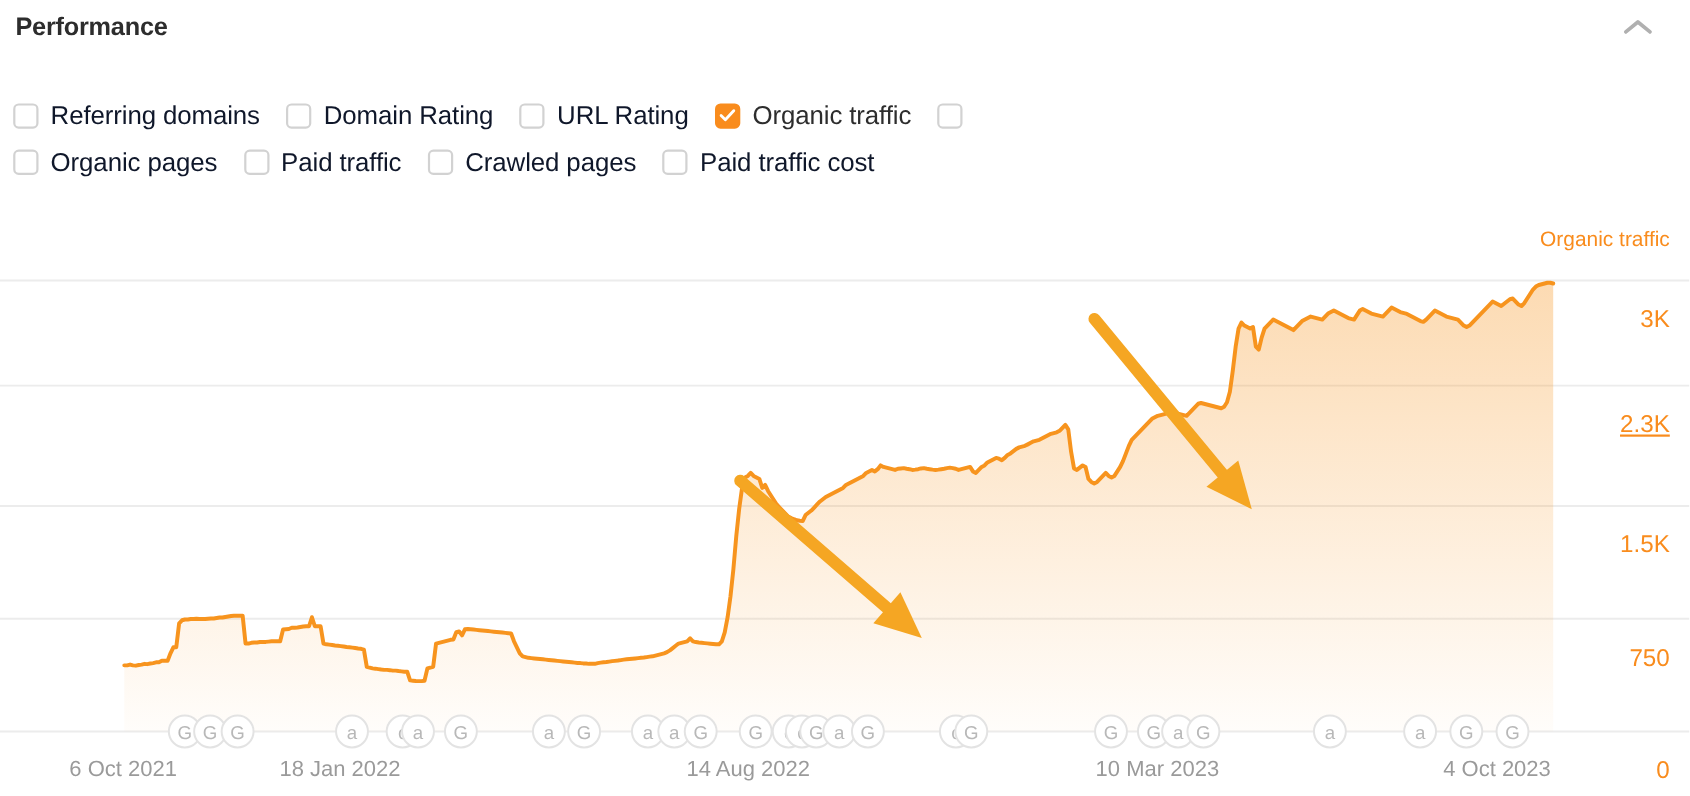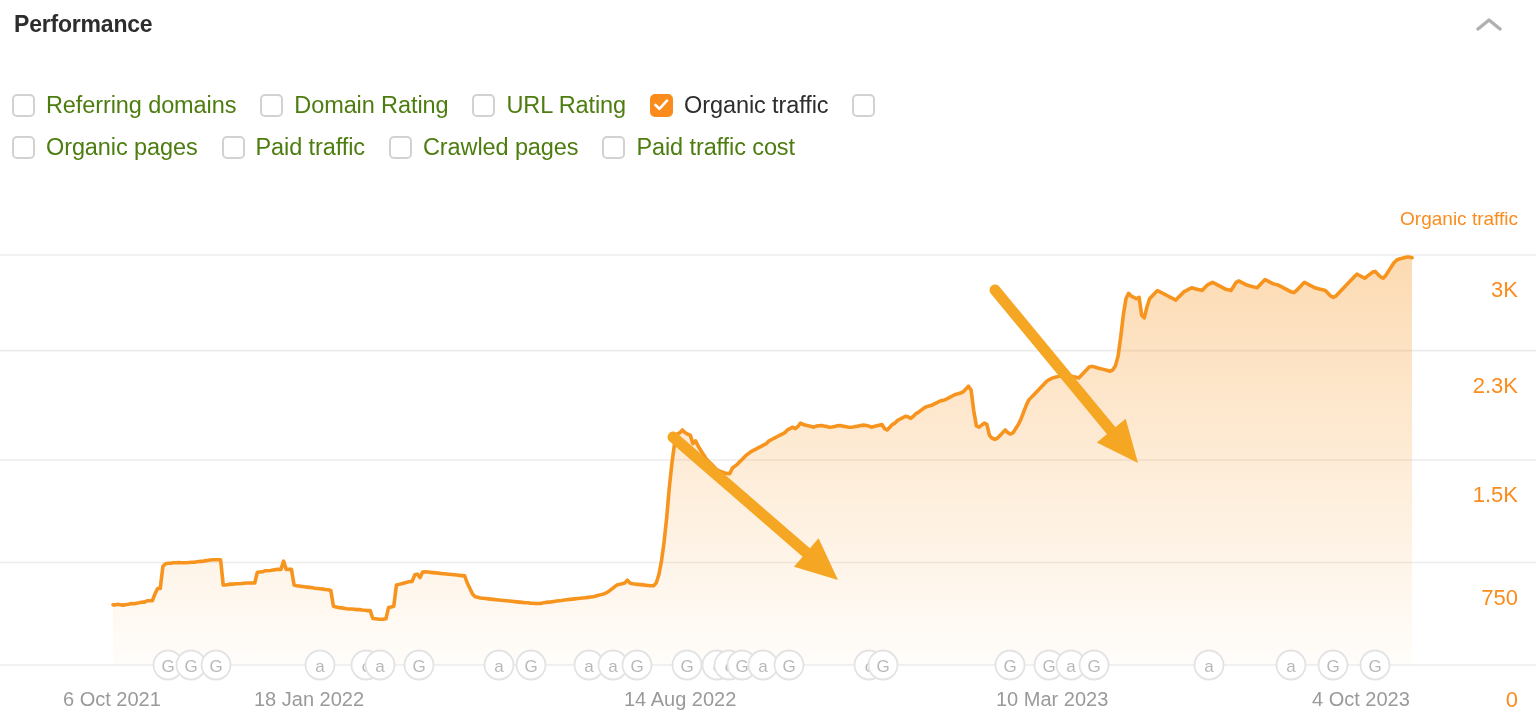--- a/index.html
+++ b/index.html
@@ -29,21 +29,21 @@
     width:23px;height:23px;border:2px solid #d2d2d2;border-radius:5px;
     box-sizing:border-box;background:#fff;flex:0 0 auto;
   }
   .cb-item.on .cb-box{
     background:#f98c1d;border-color:#f98c1d;
     display:flex;align-items:center;justify-content:center;
   }
   .cb-check{display:none;}
   .cb-item.on .cb-check{display:block;}
   .cb-label{
-    margin-left:11px;font-size:23.5px;color:#4d7c0f;letter-spacing:-0.1px;
+    margin-left:11px;font-size:23.5px;color:#0f172a;letter-spacing:-0.1px;
   }
   .cb-item.on .cb-label{color:#2d2d2d;}
 
   
   .chart-wrap{position:absolute;left:0;top:196px;width:1536px;height:528px;}
   .series-label{
     position:absolute;right:18px;top:12px;font-size:19px;color:#f98c1d;
   }
   .chart-svg{position:absolute;left:0;top:0;}
   .ytick{
@@ -185,21 +185,21 @@
         <text x="1333" y="475.5" text-anchor="middle" font-family="&quot;Liberation Sans&quot;,sans-serif" font-size="17" fill="#b8b8b8">G</text>
         <circle cx="1375" cy="469" r="14.5" fill="#fff" stroke="#e3e3e3" stroke-width="1.8"></circle>
         <text x="1375" y="475.5" text-anchor="middle" font-family="&quot;Liberation Sans&quot;,sans-serif" font-size="17" fill="#b8b8b8">G</text>
         <line x1="673" y1="241" x2="825.908974675363" y2="373.52111138531455" stroke="#f5a623" stroke-width="11" stroke-linecap="round"></line>
         <path d="M838 384 L793.9749586236146 370.6659934075478 L818.543997745853 342.3171021126575 Z" fill="#f5a623" stroke-linejoin="round"></path>
         <line x1="995" y1="94" x2="1127.8062128977438" y2="254.66765616300472" stroke="#f5a623" stroke-width="11" stroke-linecap="round"></line>
         <path d="M1138 267 L1096.7826304269695 246.5762773843693 L1125.6973225609622 222.67569371291876 Z" fill="#f5a623" stroke-linejoin="round"></path>
       </svg>
     <div id="yticks">
         <div class="ytick" style="top: 81px; margin-left: 40px;">3K</div>
-        <div class="ytick" style="top: 176.667px;">2.3K</div>
+        <div class="ytick" style="top: 176.667px; text-decoration: underline;">2.3K</div>
         <div class="ytick" style="top: 286px;">1.5K</div>
         <div class="ytick" style="top: 388.5px;">750</div>
         <div class="ytick" style="top: 491px;">0</div>
       </div>
     <div id="xticks">
         <div class="xtick" style="top: 492px; left: 63px;">6 Oct 2021</div>
         <div class="xtick" style="top: 492px; left: 254px;">18 Jan 2022</div>
         <div class="xtick" style="top: 492px; left: 624px;">14 Aug 2022</div>
         <div class="xtick" style="top: 492px; left: 996px;">10 Mar 2023</div>
         <div class="xtick" style="top: 492px; left: 1312px;">4 Oct 2023</div>

